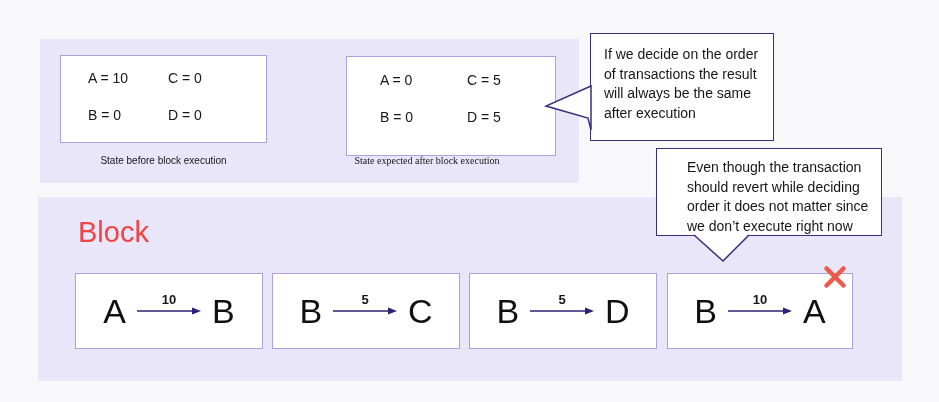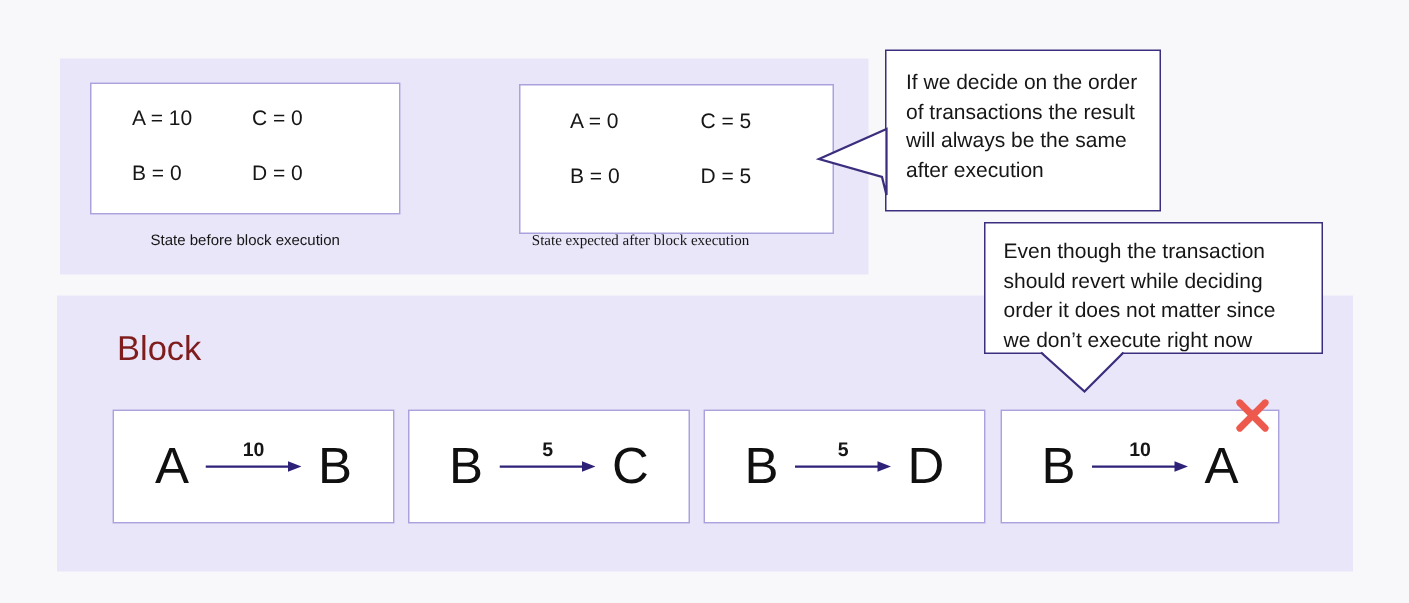--- a/index.html
+++ b/index.html
@@ -15,28 +15,28 @@
   .state-box{position:absolute;background:#fff;border:1px solid var(--box-border);box-sizing:border-box;
     display:grid;row-gap:21px;font-size:14px;line-height:16px;align-content:start;}
   .state-box.s1{left:60px;top:55px;width:207px;height:88px;padding:14px 12px 0 27px;grid-template-columns:80px 1fr;}
   .state-box.s2{left:332px;top:56px;width:210px;height:100px;padding:15px 0 0 33px;grid-template-columns:87px 1fr;margin-left:14px;}
   .state-label{position:absolute;font-size:10px;text-align:center;white-space:nowrap;}
   .state-label.l1{left:60px;top:155px;width:207px;}
   .state-label.l2{left:322px;top:155px;width:210px;font-family:Liberation Serif, serif;}
   .callout{position:absolute;background:#fff;border:1.5px solid var(--callout-border);box-sizing:border-box;
     font-size:14px;line-height:19.5px;}
   .callout.c1{left:590px;top:33px;width:184px;height:108px;padding:11px 8px 0 13px;}
-  .callout.c2{left:656px;top:148px;width:226px;height:88px;padding:9px 8px 0 12px;}
+  .callout.c2{left:656px;top:148px;width:226px;height:88px;padding:9px 8px 0 30px;}
   .tail{position:absolute;}
   .tail.t1{left:540px;top:80px;}
   .tail.t2{left:688px;top:234px;}
   .tail-shape{fill:#fff;stroke:var(--callout-border);stroke-width:1.5;stroke-linejoin:miter;}
   .tail-fill{fill:#fff;stroke:none;}
   .tail-stroke{fill:none;stroke:var(--callout-border);stroke-width:1.5;}
-  .block-label{position:absolute;left:78px;top:218px;font-size:23px;line-height:28px;color:#7f1d1d;}
+  .block-label{position:absolute;left:78px;top:218px;font-size:29px;line-height:28px;color:#ef4444;}
   .tx-box{position:absolute;top:273px;height:76px;background:#fff;border:1px solid var(--box-border);
     box-sizing:border-box;display:flex;align-items:center;justify-content:center;gap:11px;}
   .tx-box.b1{left:75px;width:188px;}
   .tx-box.b2{left:272px;width:188px;}
   .tx-box.b3{left:469px;width:188px;}
   .tx-box.b4{left:667px;width:186px;}
   .tx-letter{font-size:34px;line-height:1;color:#101010;}
   .arrow-wrap{position:relative;width:64px;height:40px;display:flex;align-items:center;font-weight:bold;}
   .amount{position:absolute;left:0;right:0;bottom:24px;text-align:center;font-size:13px;line-height:14px;}
   .tx-arrow line{stroke:var(--arrow);stroke-width:1.5;}

